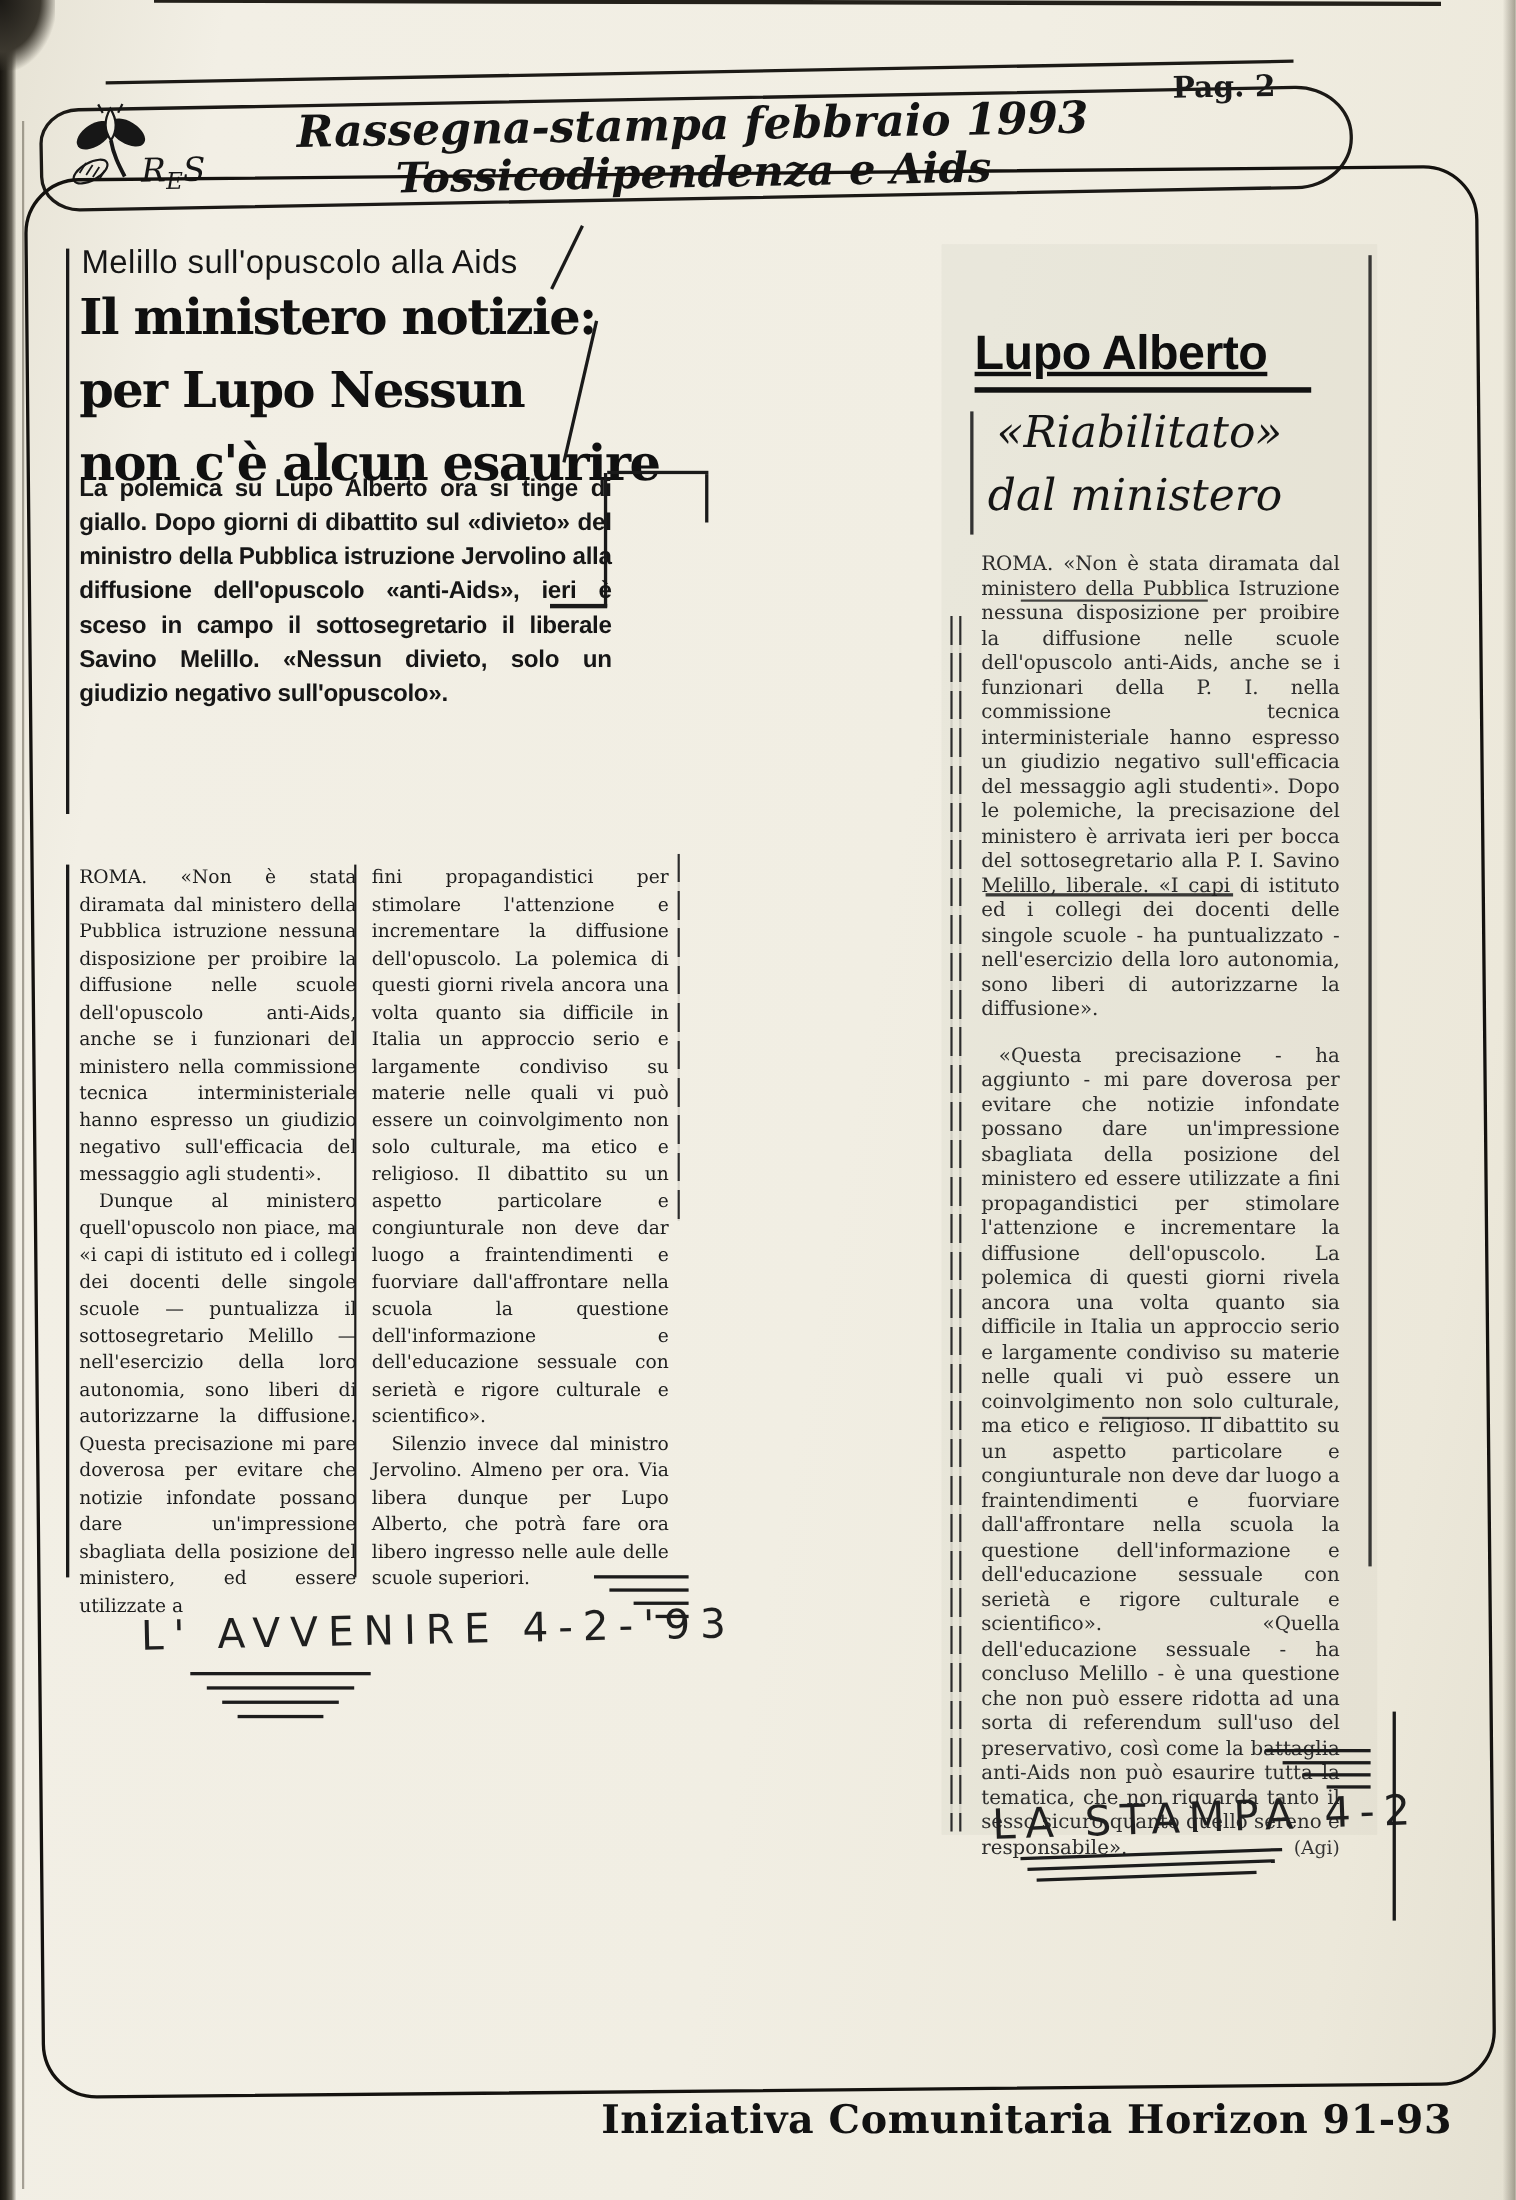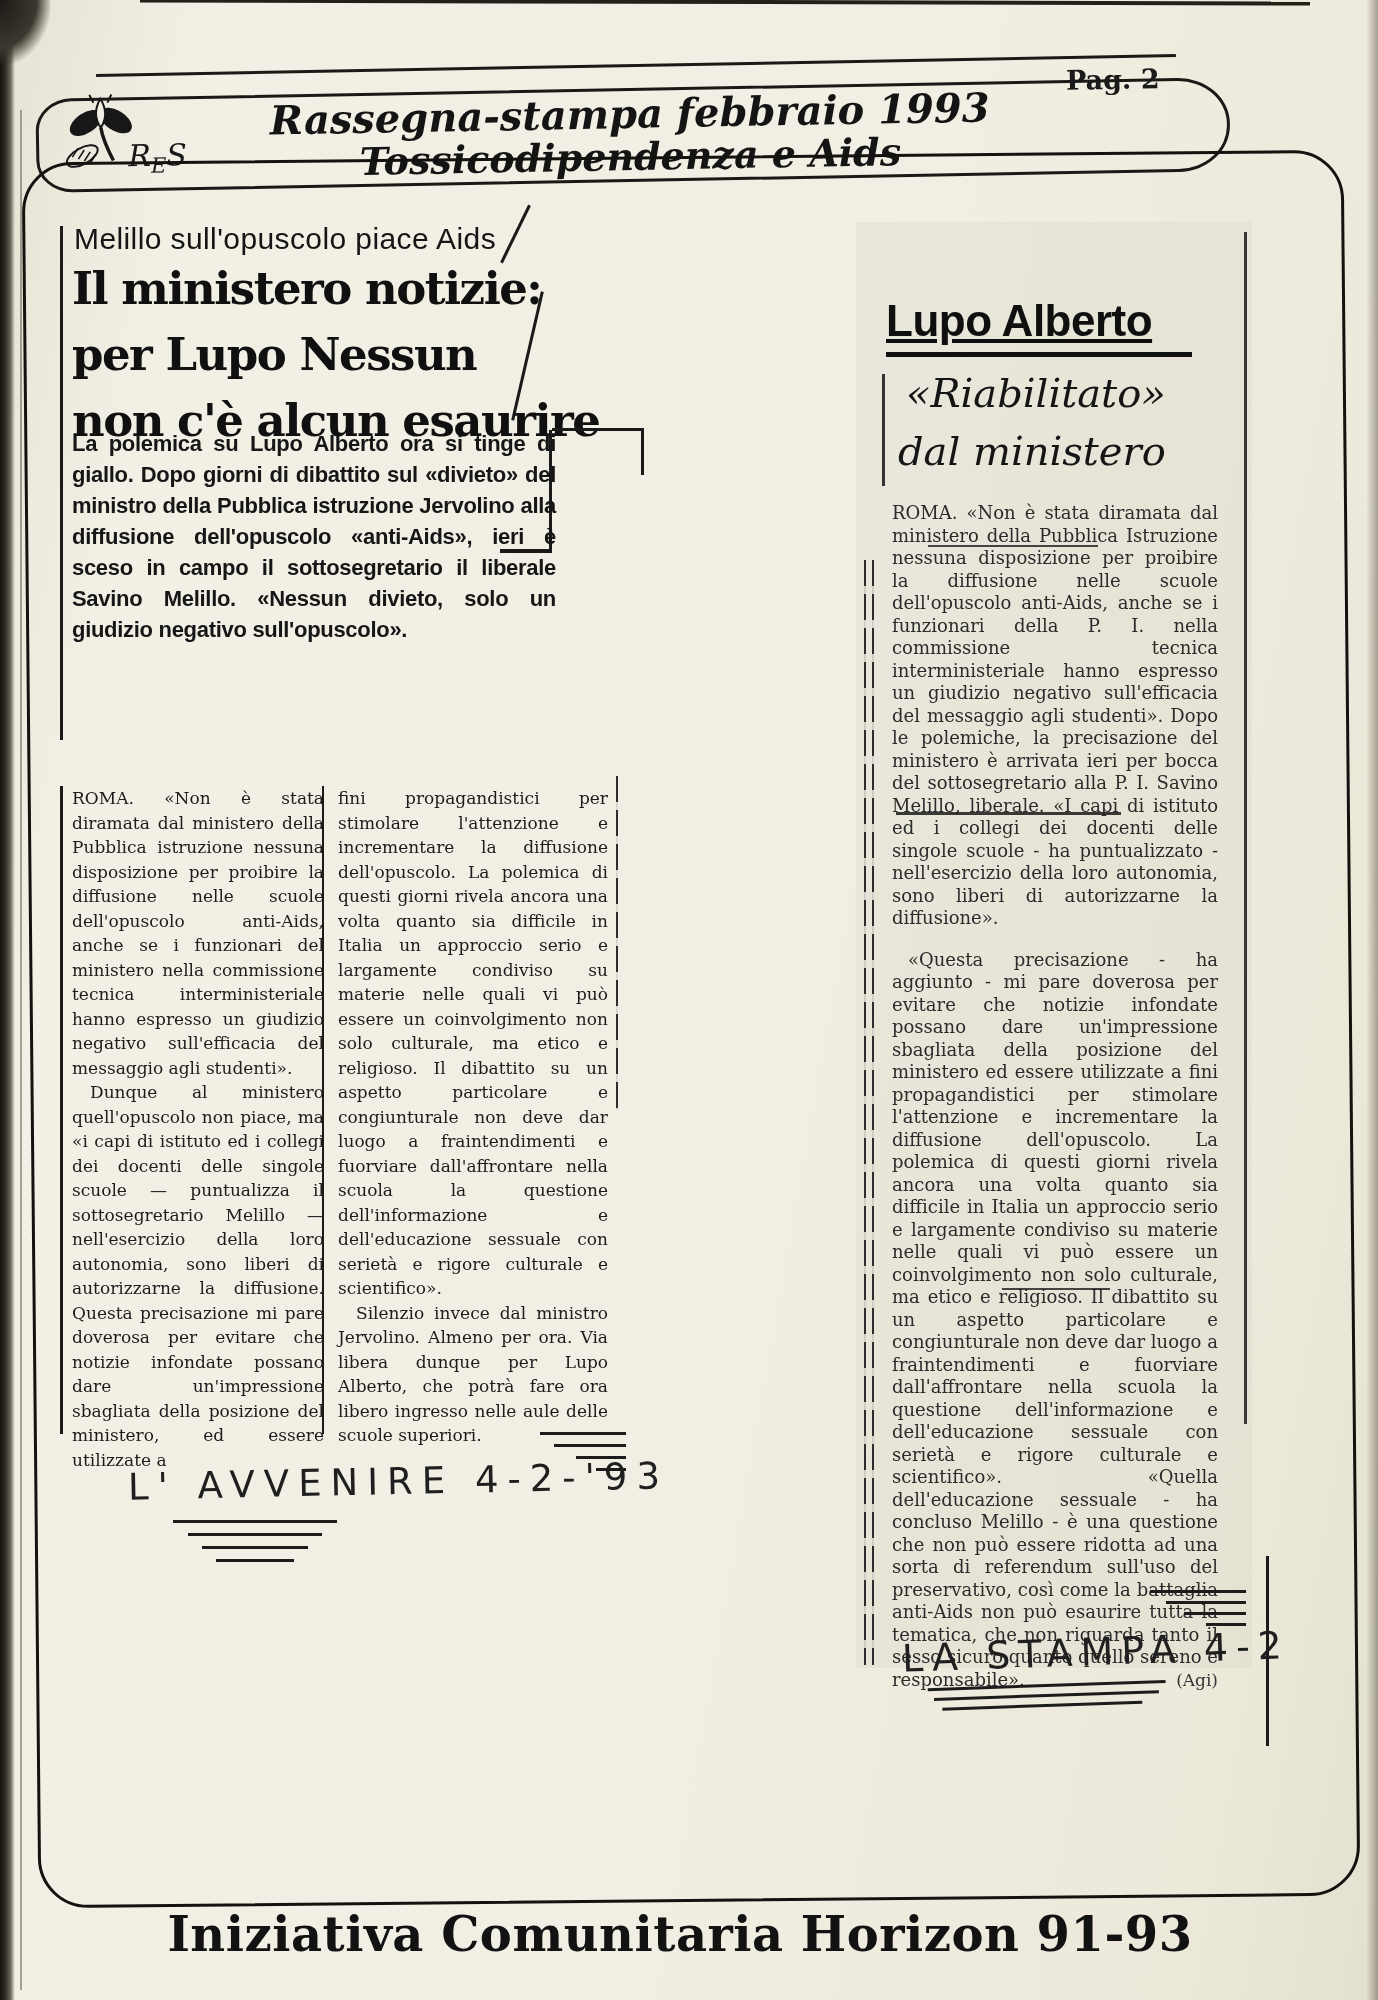--- a/index.html
+++ b/index.html
@@ -61,22 +61,22 @@
   .handnote{font-family:"DejaVu Sans",sans-serif;font-weight:400;color:#1f1f1f;}
   .note-avvenire{left:128px;top:1460px;font-size:37px;letter-spacing:9px;transform:rotate(-1.2deg);}
   .note-stampa{left:902px;top:1630px;font-size:38px;letter-spacing:8px;transform:rotate(-2deg);}
   
   .stack{display:flex;flex-direction:column;}
   .stack .ln{height:3px;background:#1c1c1c;}
   .stack.right{align-items:flex-end;}
   .stack.center{align-items:center;}
   
   .dashv{width:2px;background:repeating-linear-gradient(180deg,#2c2c2c 0 26px,rgba(44,44,44,.12) 26px 34px);}
-  .footer{left:40px;top:1906px;width:1280px;text-align:center;font-family:"DejaVu Serif",serif;
-    font-weight:bold;font-size:48px;letter-spacing:.5px;color:#121212;}
+  .footer{left:40px;top:1906px;width:1280px;text-align:right;font-family:"DejaVu Serif",serif;
+    font-weight:bold;font-size:36px;letter-spacing:.5px;color:#121212;}
   .tint{background:rgba(118,112,96,.06);}
 </style>
 </head>
 <body>
 
 <div class="page">
 
   <div class="abs scan-strip-left"></div>
   <div class="abs scan-line-left"></div>
   <div class="abs scan-top"></div>
@@ -104,21 +104,21 @@
     <div class="t1">Rassegna-stampa febbraio 1993</div>
     <div class="t2">Tossicodipendenza e Aids</div>
   </div>
   <div class="abs page-num">Pag. 2</div>
 
   <div class="abs main-box"></div>
 
   <div class="abs rule" style="left:60px;top:226px;width:3px;height:514px;"></div>
   <div class="abs rule" style="left:60px;top:786px;width:3px;height:648px;"></div>
 
-  <div class="abs la-kicker">Melillo sull'opuscolo piace Aids</div>
+  <div class="abs la-kicker">Melillo sull'opuscolo alla Aids</div>
 
   <div class="abs la-headline">
     <div>Il ministero notizie:</div>
     <div>per Lupo Nessun</div>
     <div>non c'è alcun esaurire</div>
   </div>
 
   <div class="abs rule" style="left:514px;top:202px;width:3px;height:64px;transform:rotate(26deg);"></div>
   <div class="abs rule" style="left:526px;top:290px;width:3px;height:132px;transform:rotate(13deg);"></div>
   <div class="abs rule" style="left:500px;top:549px;width:52px;height:4px;"></div>

